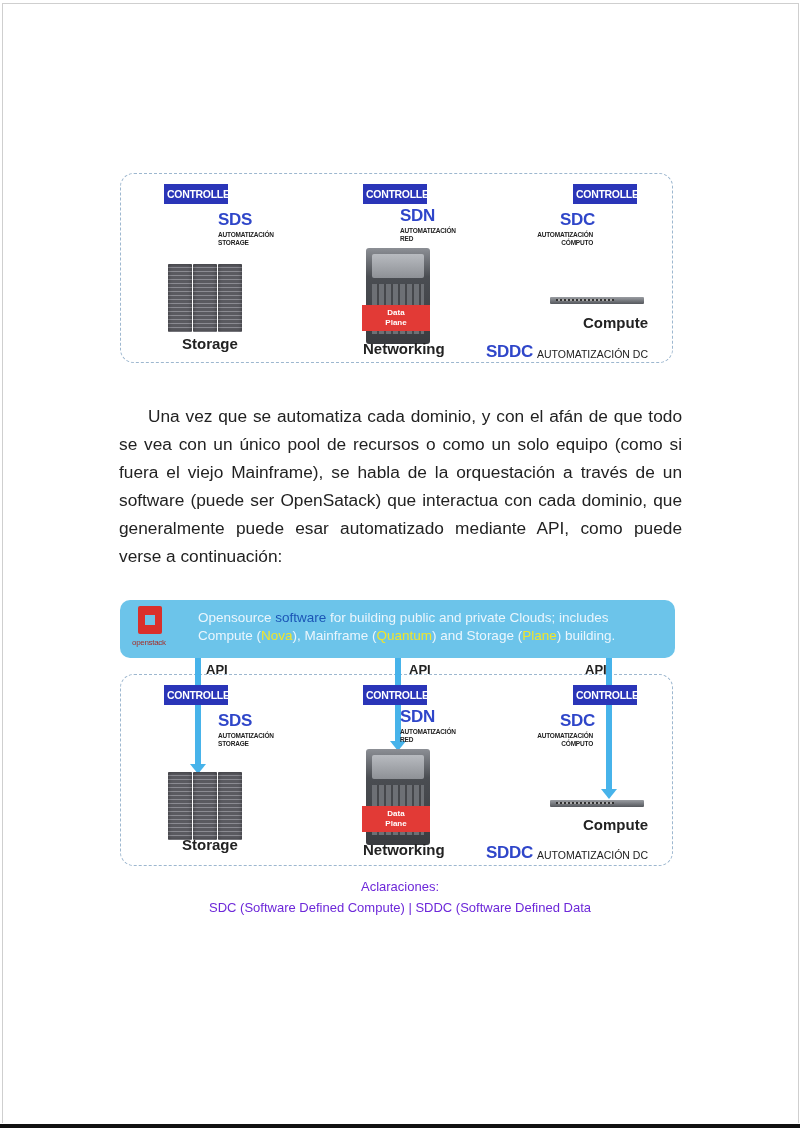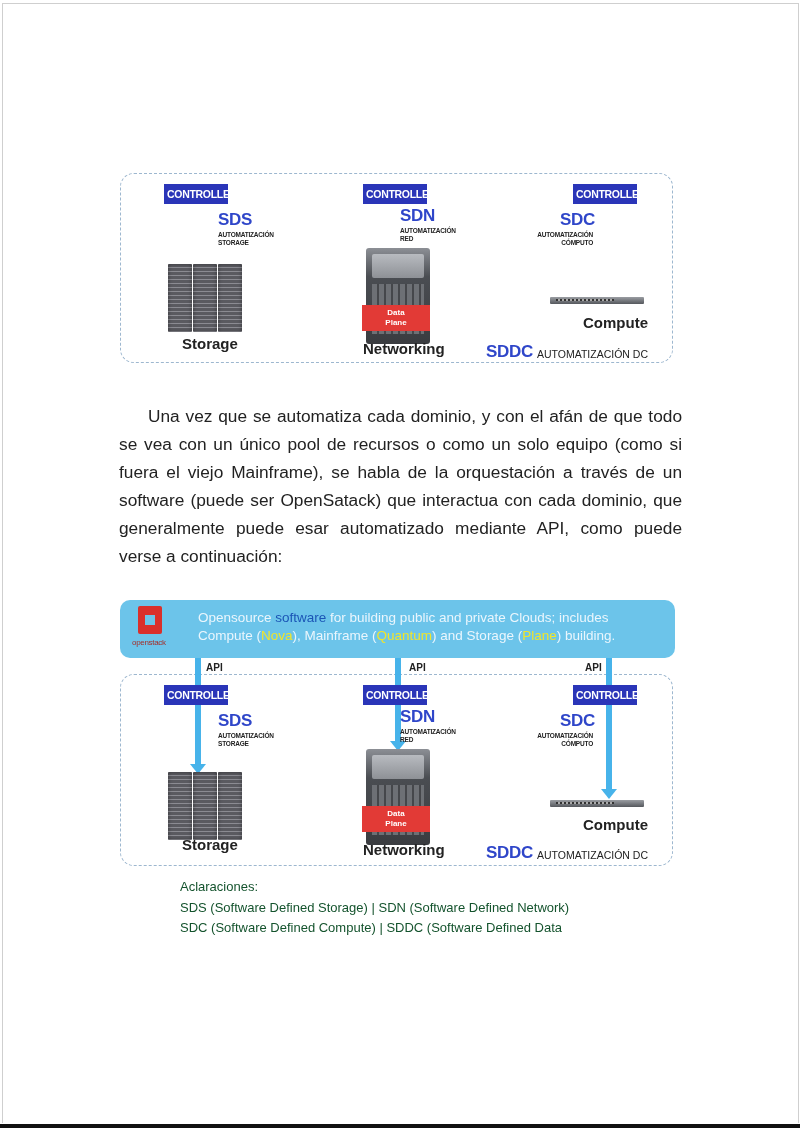--- a/index.html
+++ b/index.html
@@ -59,31 +59,31 @@
     border-radius: 10px;
   }
   .os-logo { position: absolute; left: 8px; top: 6px; width: 44px; height: 46px; }
   .os-cube { position: absolute; left: 10px; top: 0; width: 24px; height: 28px; background: #d9302c; border-radius: 2px; }
   .os-cube::after { content: ""; position: absolute; left: 7px; top: 9px; width: 10px; height: 10px; background: #6cc4ea; }
   .os-word { position: absolute; left: 4px; top: 32px; font-size: 8px; color: #a3302c; letter-spacing: -0.3px; }
   .banner-text { position: absolute; left: 78px; top: 9px; font-size: 13.5px; line-height: 18px; color: #eaf6fd; white-space: nowrap; }
   .banner-text .blue { color: #1b55b6; }
   .banner-text .yellow { color: #f1e52b; }
 
-  .api { position: absolute; font-size: 10px; color: #222; font-weight: bold; }
+  .api { position: absolute; font-size: 13px; color: #222; font-weight: bold; }
   .arrow { position: absolute; width: 6px; background: #47b3ea; }
   .arrow-head { position: absolute; width: 0; height: 0; border-left: 8px solid transparent; border-right: 8px solid transparent; border-top: 10px solid #47b3ea; }
 
   
   .para {
     position: absolute; left: 119px; top: 402px; width: 563px;
     font-size: 17.3px; line-height: 28px; color: #222; text-align: justify;
     text-indent: 29px; letter-spacing: 0px;
   }
-  .notes { position: absolute; left: 180px; top: 877px; width: 440px; text-align: left; font-size: 13px; line-height: 20.5px; color: #14532d; }
+  .notes { position: absolute; left: 180px; top: 877px; width: 440px; text-align: center; font-size: 13px; line-height: 20.5px; color: #6d28d9; }
 </style>
 </head>
 <body>
 
 <div class="page"></div>
 
 <div class="diagram" style="top:170px;height:196px;">
   <div class="frame" style="left:0;top:3px;width:551px;height:188px;"></div>
 
   <div class="ctrl" style="left:44px;top:14px;">CONTROLLER</div>
@@ -188,17 +188,16 @@
 
   <div class="compute" style="left:430px;top:200px;"></div>
   <div class="dev-label" style="left:463px;top:216px;">Compute</div>
 
   <div class="sddc" style="left:366px;top:243px;">SDDC</div>
   <div class="sddc-sub" style="left:417px;top:249px;">AUTOMATIZACIÓN DC</div>
 </div>
 
 <div class="notes">
   <div>Aclaraciones:</div>
-  <div>SDS (Software Defined Storage) | SDN (Software Defined Network)</div>
   <div>SDC (Software Defined Compute) | SDDC (Software Defined Data</div>
 </div>
 
 <div class="bottom-bar"></div>
 
 </body></html>

